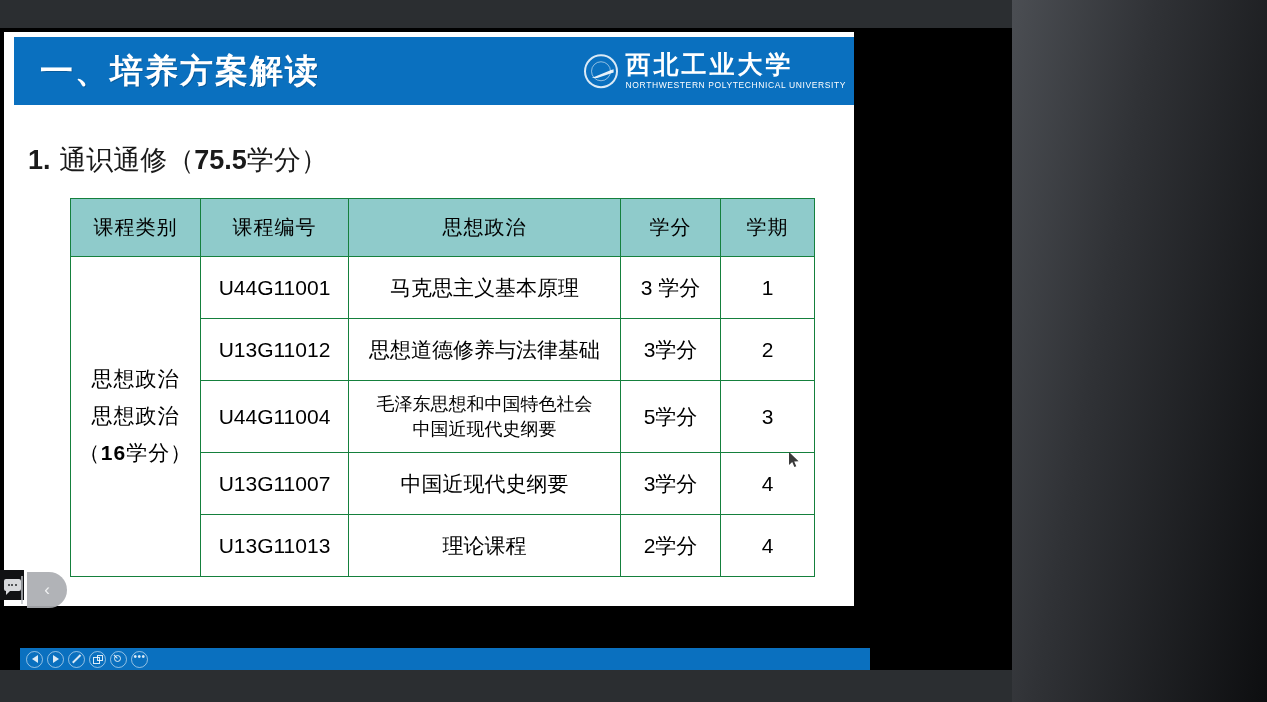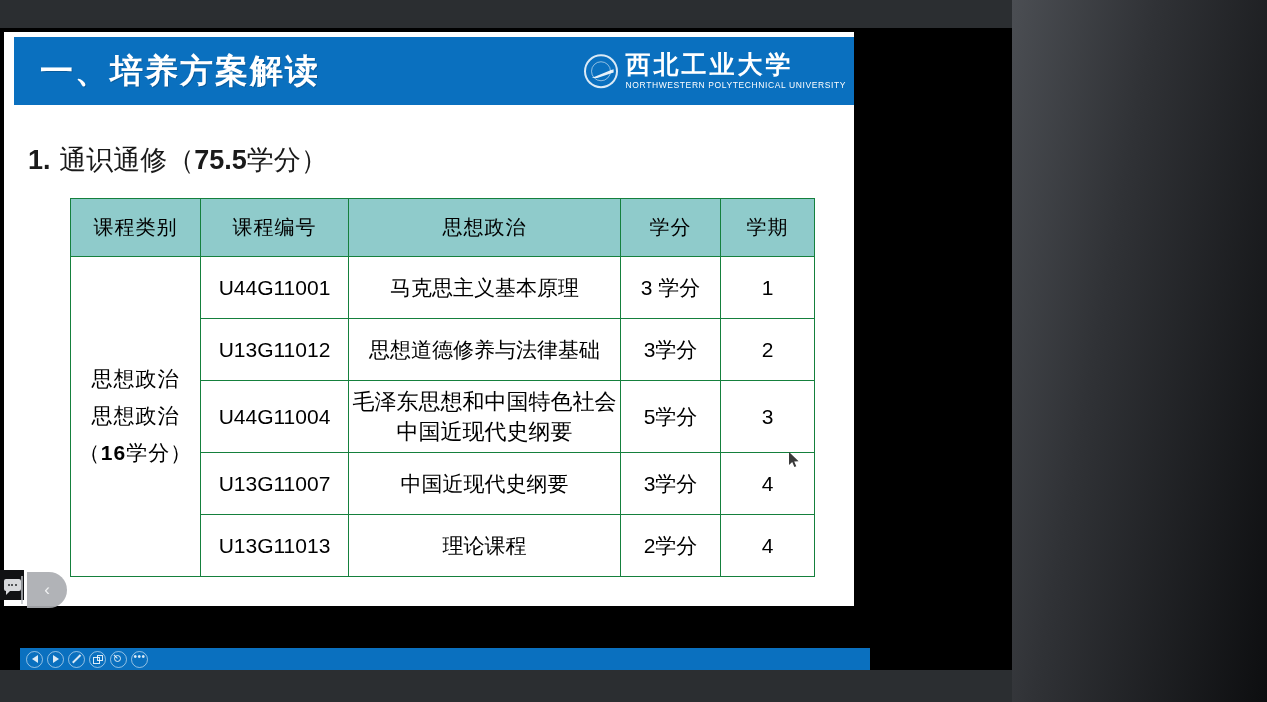--- a/index.html
+++ b/index.html
@@ -119,21 +119,21 @@
   .col-cred  { width: 100px; }
   .col-term  { width: 94px; }
   td.cell-code, td.cell-credit, td.cell-term {
     font-family: "Liberation Sans", sans-serif;
     font-size: 19px;
   }
   td.cell-cat {
     line-height: 1.75; font-size: 19px; letter-spacing: 1px;
   }
   td.cell-cat .cat-credits b { font-family: "Liberation Sans", sans-serif; }
-  td.cell-name.two-line { line-height: 1.35; font-size: 22px; }
+  td.cell-name.two-line { line-height: 1.35; font-size: 18px; }
   tr.row-tall td { height: 72px; }
 
   
   .ppt-toolbar {
     position: absolute; left: 20px; bottom: 32px;
     width: 850px; height: 22px;
     background: #0a70bf;
     display: flex; align-items: center; gap: 4px;
     padding-left: 6px;
   }

